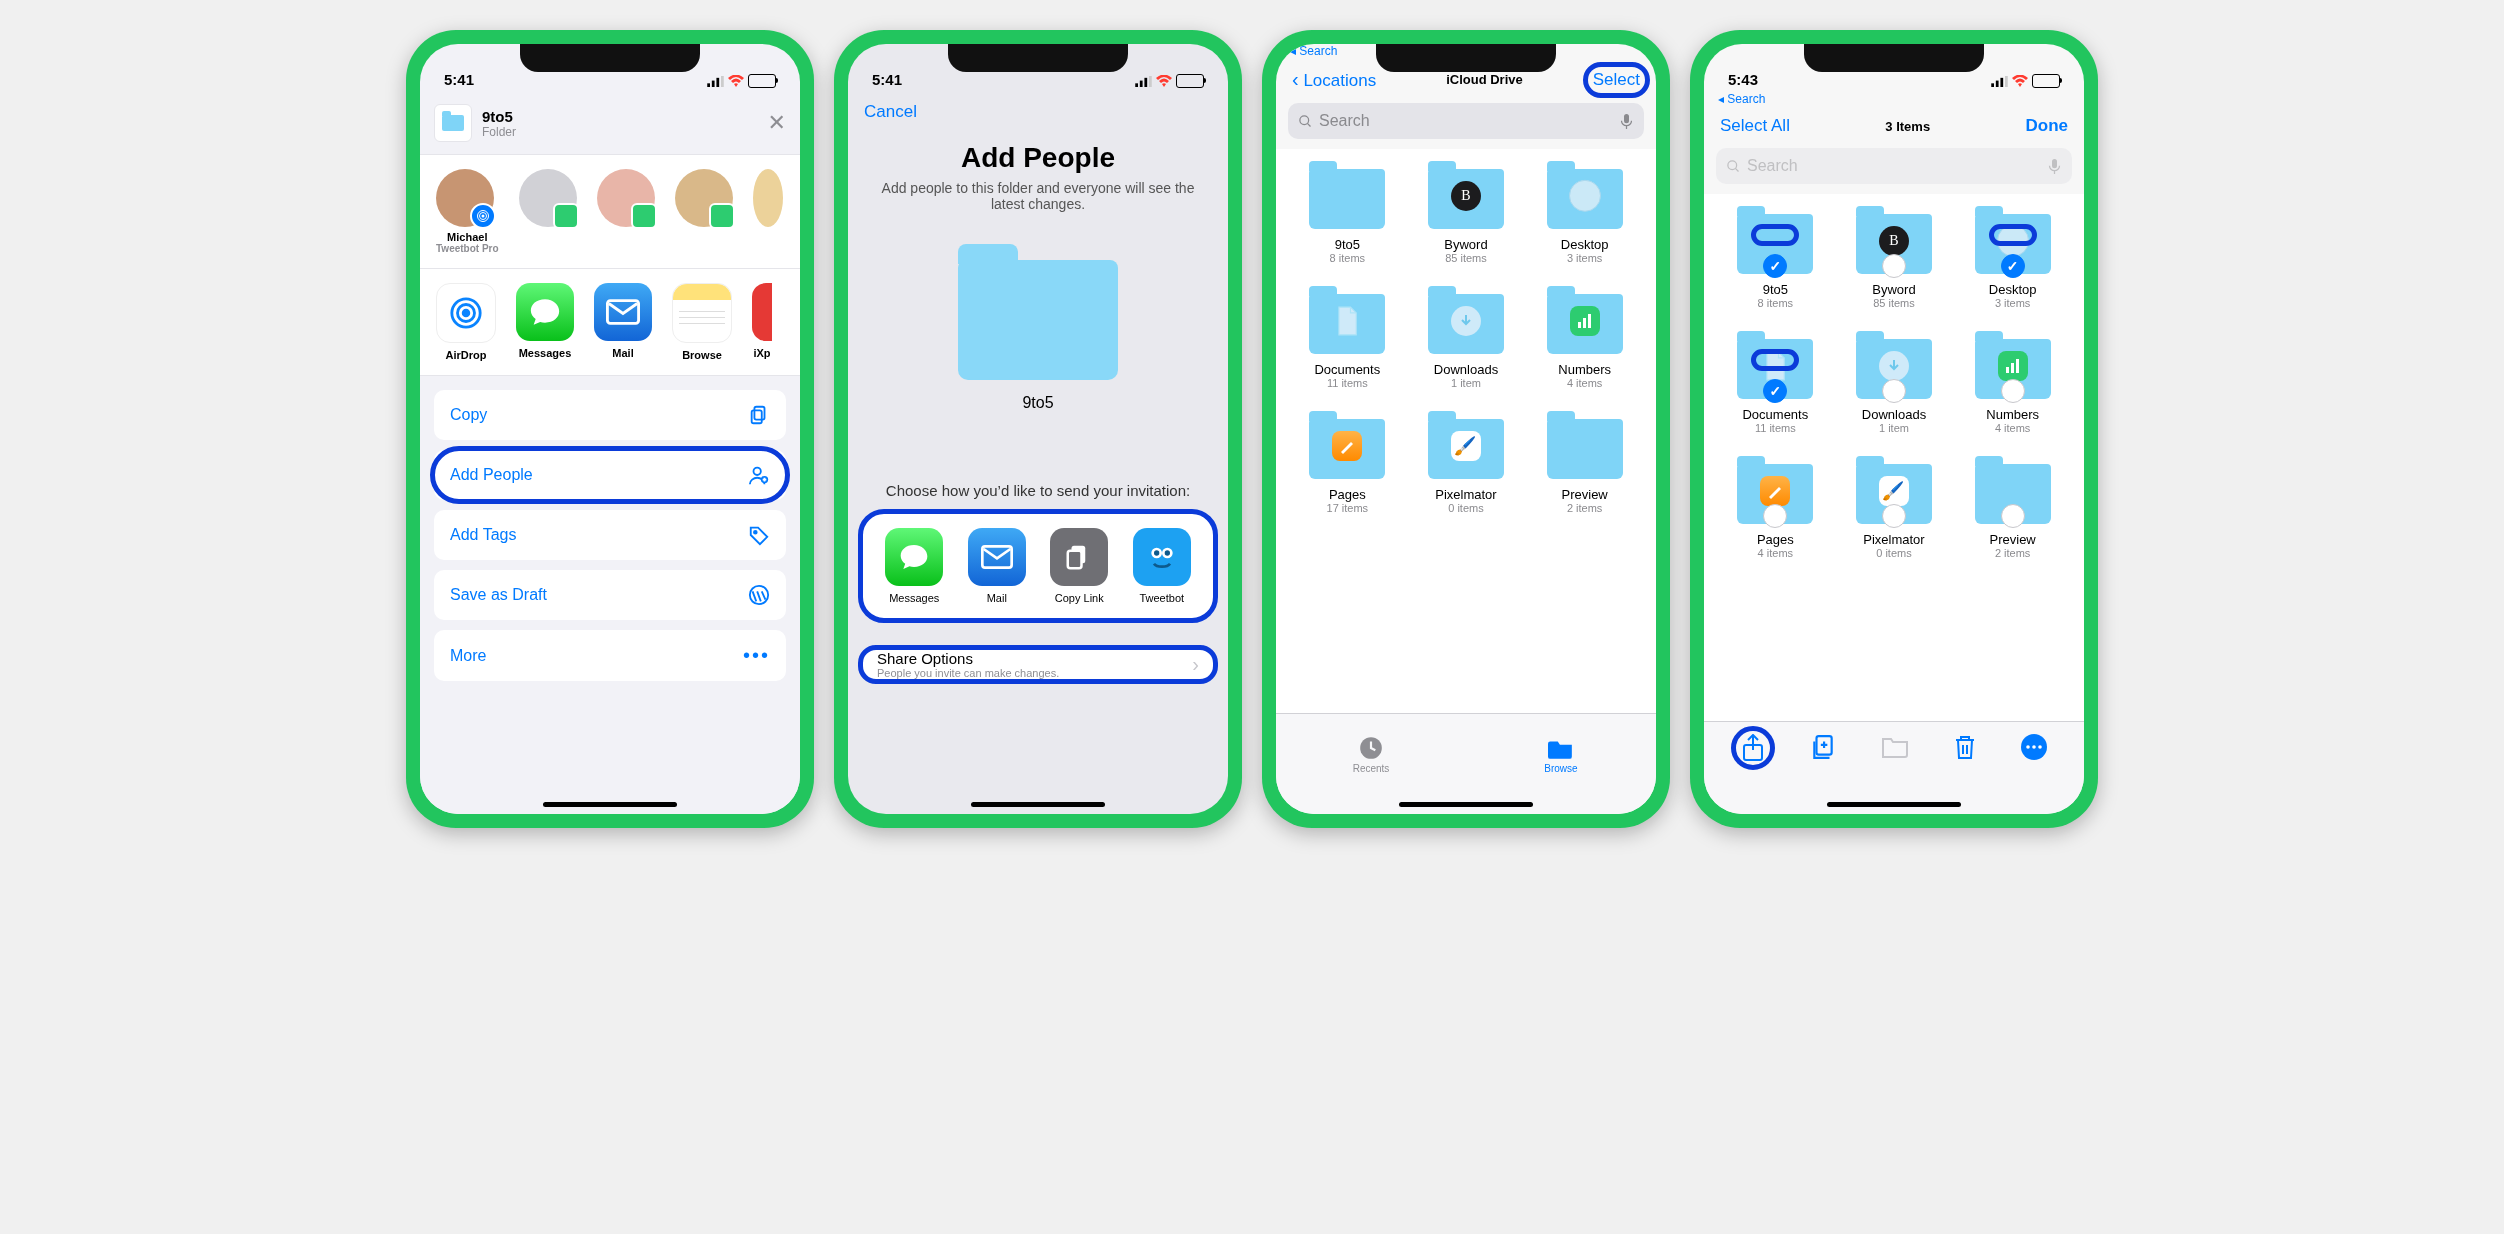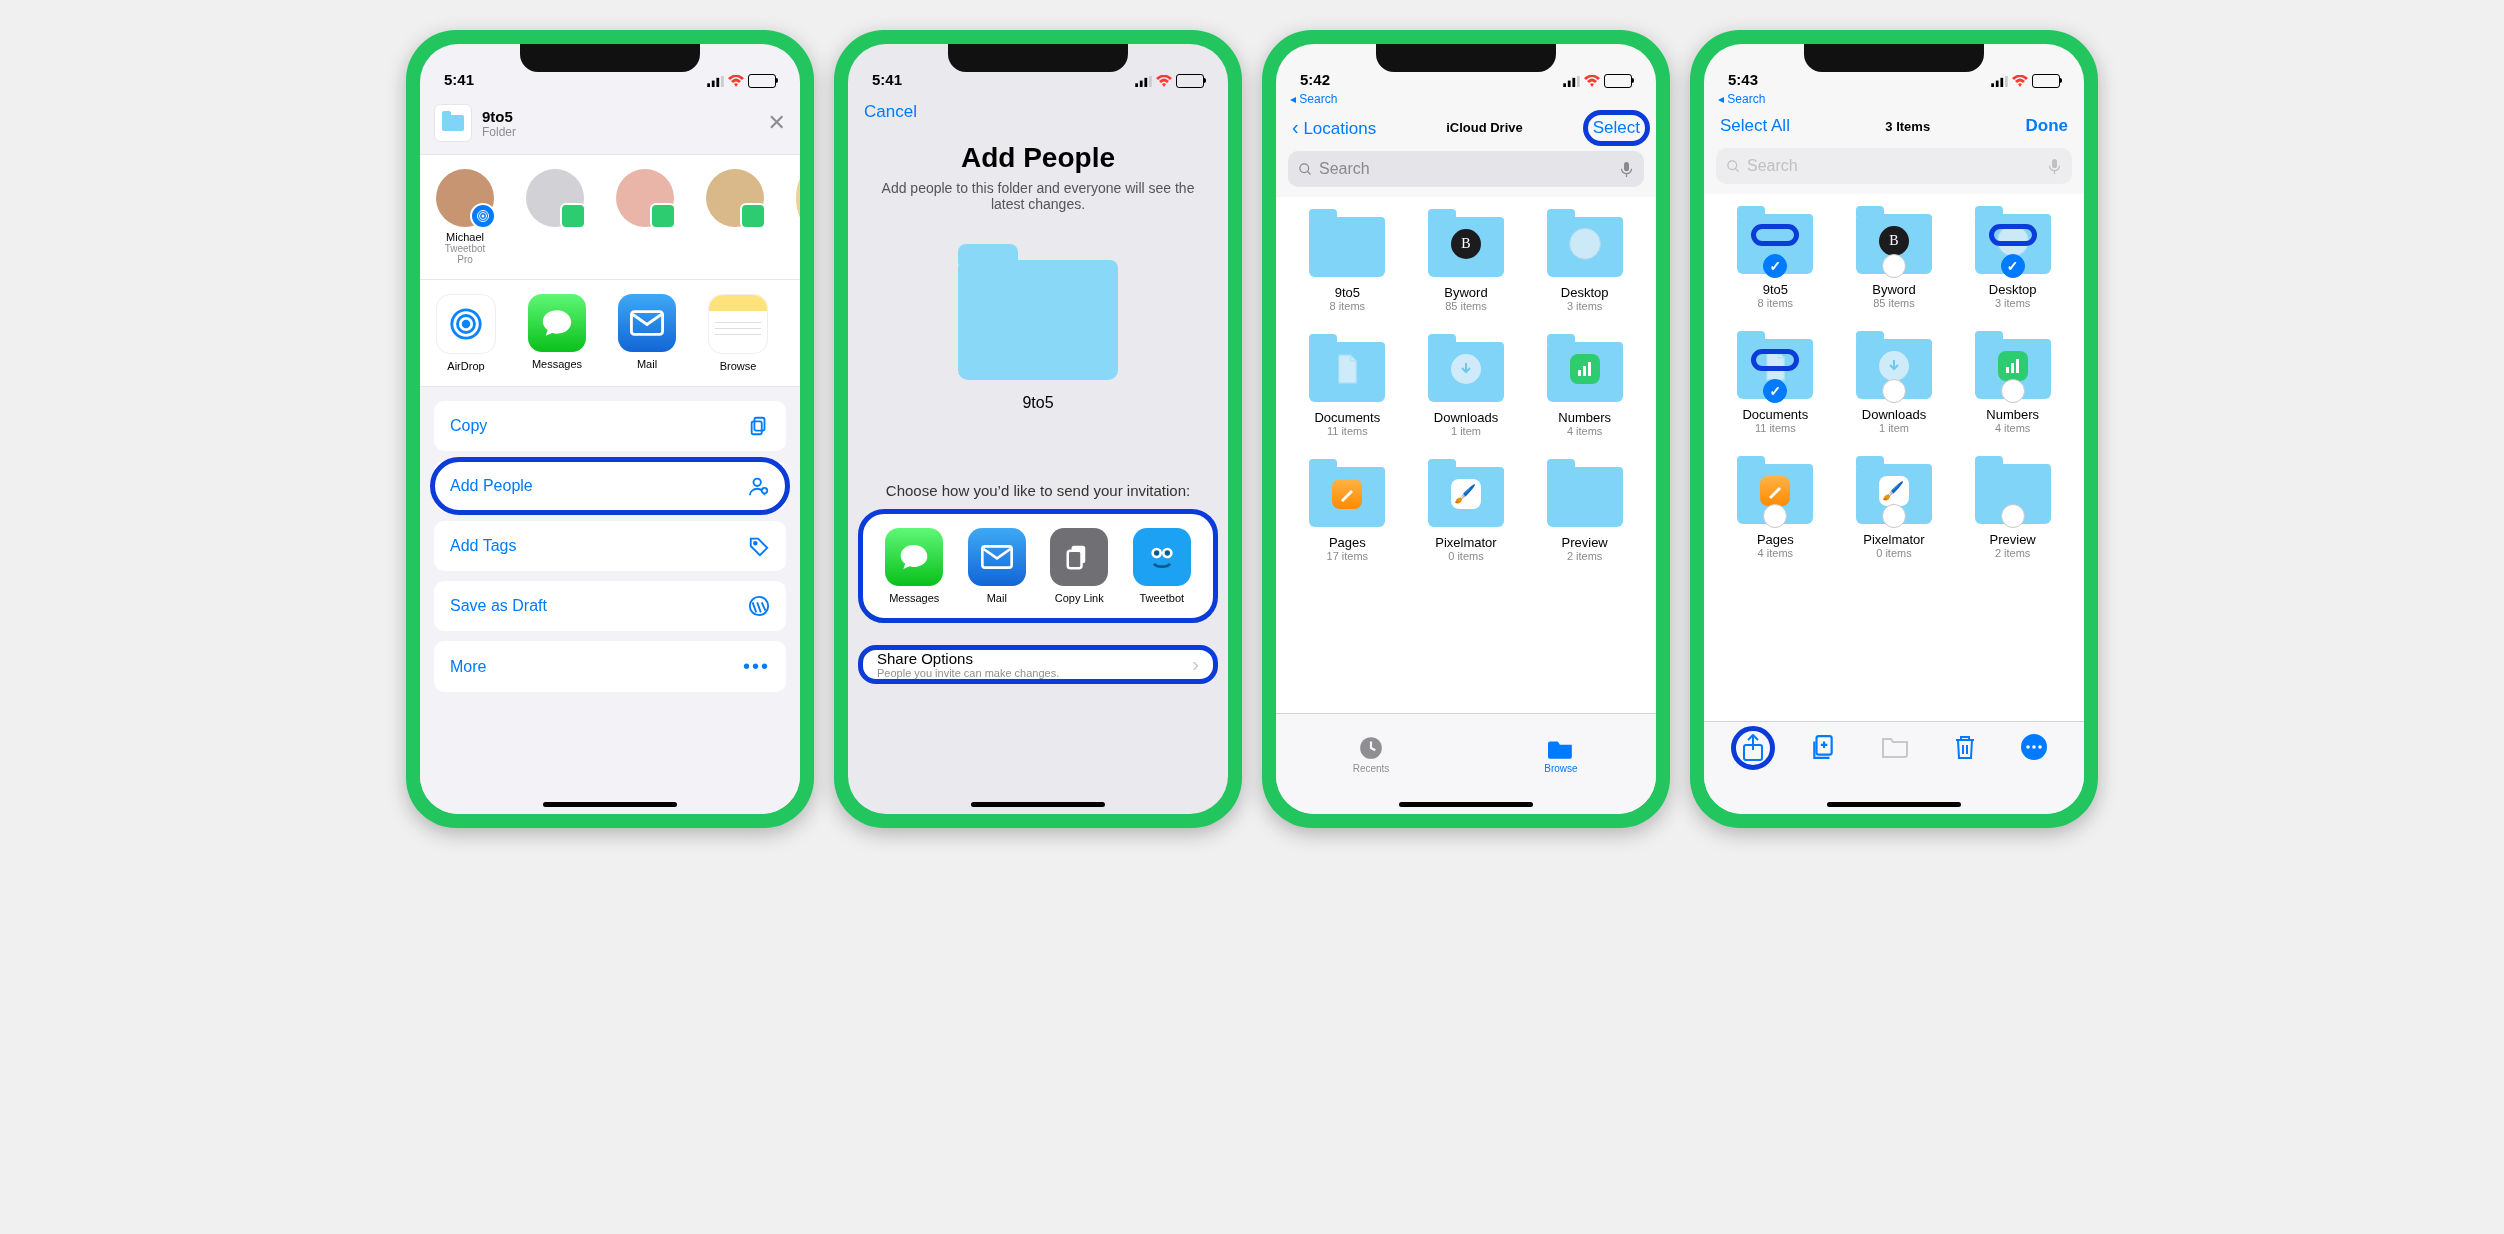--- a/index.html
+++ b/index.html
@@ -177,22 +177,22 @@
   }
   .folder-thumb {
     width:36px; height:36px; background:#fff; border-radius:6px;
     border:1px solid #e5e5ea;
     display:flex; align-items:center; justify-content:center;
   }
   .mini-folder{ width:22px;height:16px;background:#7fd4f7;border-radius:2px;position:relative;}
   .mini-folder::before{content:"";position:absolute;top:-4px;left:0;width:9px;height:5px;background:#7fd4f7;border-radius:2px 2px 0 0;}
   .sheet-close { margin-left:auto; color:#8e8e93; font-size:22px; }
   .contacts-row, .apps-row {
-    display:flex; gap:32px; padding:14px 16px; background:#fff;
-    border-bottom:1px solid #e5e5ea; overflow:hidden;
+    display:flex; gap:20px; padding:14px 16px; background:#fff;
+    border-bottom:1px solid #e5e5ea; overflow:hidden;font-weight:bold;
   }
   .avatar { width:58px; height:58px; border-radius:50%; background:#d1d1d6; position:relative;}
   .avatar-badge { position:absolute; right:-2px; bottom:-2px; width:22px; height:22px; border-radius:6px; background:#2dcc70; border:2px solid #fff;}
   .contact-item { text-align:center; }
   .contact-name { font-size:11px; margin-top:4px;}
   .contact-sub  { font-size:10px; color:#8e8e93;}
   .app-icon { width:58px; height:58px; border-radius:14px; display:flex;align-items:center;justify-content:center;}
   .app-item { text-align:center;}
   .app-label { font-size:11px; margin-top:6px;}
   .actions {
@@ -478,35 +478,20 @@
       </div>
       <span style="color:#c7c7cc;font-size:20px">›</span>
     </div>
     <div class="home-indicator"></div>
   </div>
 </div>
 
 <div class="phone">
   <div class="screen">
     <div class="notch"></div>
-    <div class="status-bar">
-      <span>5:42</span>
-      <span class="status-right">
-        <svg class="signal-icon" viewBox="0 0 18 12">
-            <rect x="0" y="8" width="3" height="4"></rect>
-            <rect x="5" y="5" width="3" height="7"></rect>
-            <rect x="10" y="2" width="3" height="10"></rect>
-            <rect x="15" y="0" width="3" height="12" fill="#ccc"></rect>
-          </svg>
-        <svg class="wifi-icon" viewBox="0 0 16 12">
-            <path d="M8 12 L10 9 Q8 7.5 6 9 Z M3 6 Q8 1 13 6 L11 8 Q8 5 5 8 Z M0 3 Q8 -4 16 3 L14 5 Q8 -1 2 5 Z" fill="#ff3b30"></path>
-          </svg>
-        <span class="battery-icon"><span class="battery-fill"></span></span>
-      </span>
-    </div>
     <div class="back-search link">◂ <span>Search</span></div>
     <div class="nav-bar">
       <span class="link"><span style="font-size:20px">‹</span> <span>Locations</span></span>
       <span class="nav-title">iCloud Drive</span>
       <span style="position:relative">
         <span class="link">Select</span>
         <span class="highlight-ring" style="inset:-8px -10px"></span>
       </span>
     </div>
     <div class="search-bar">

